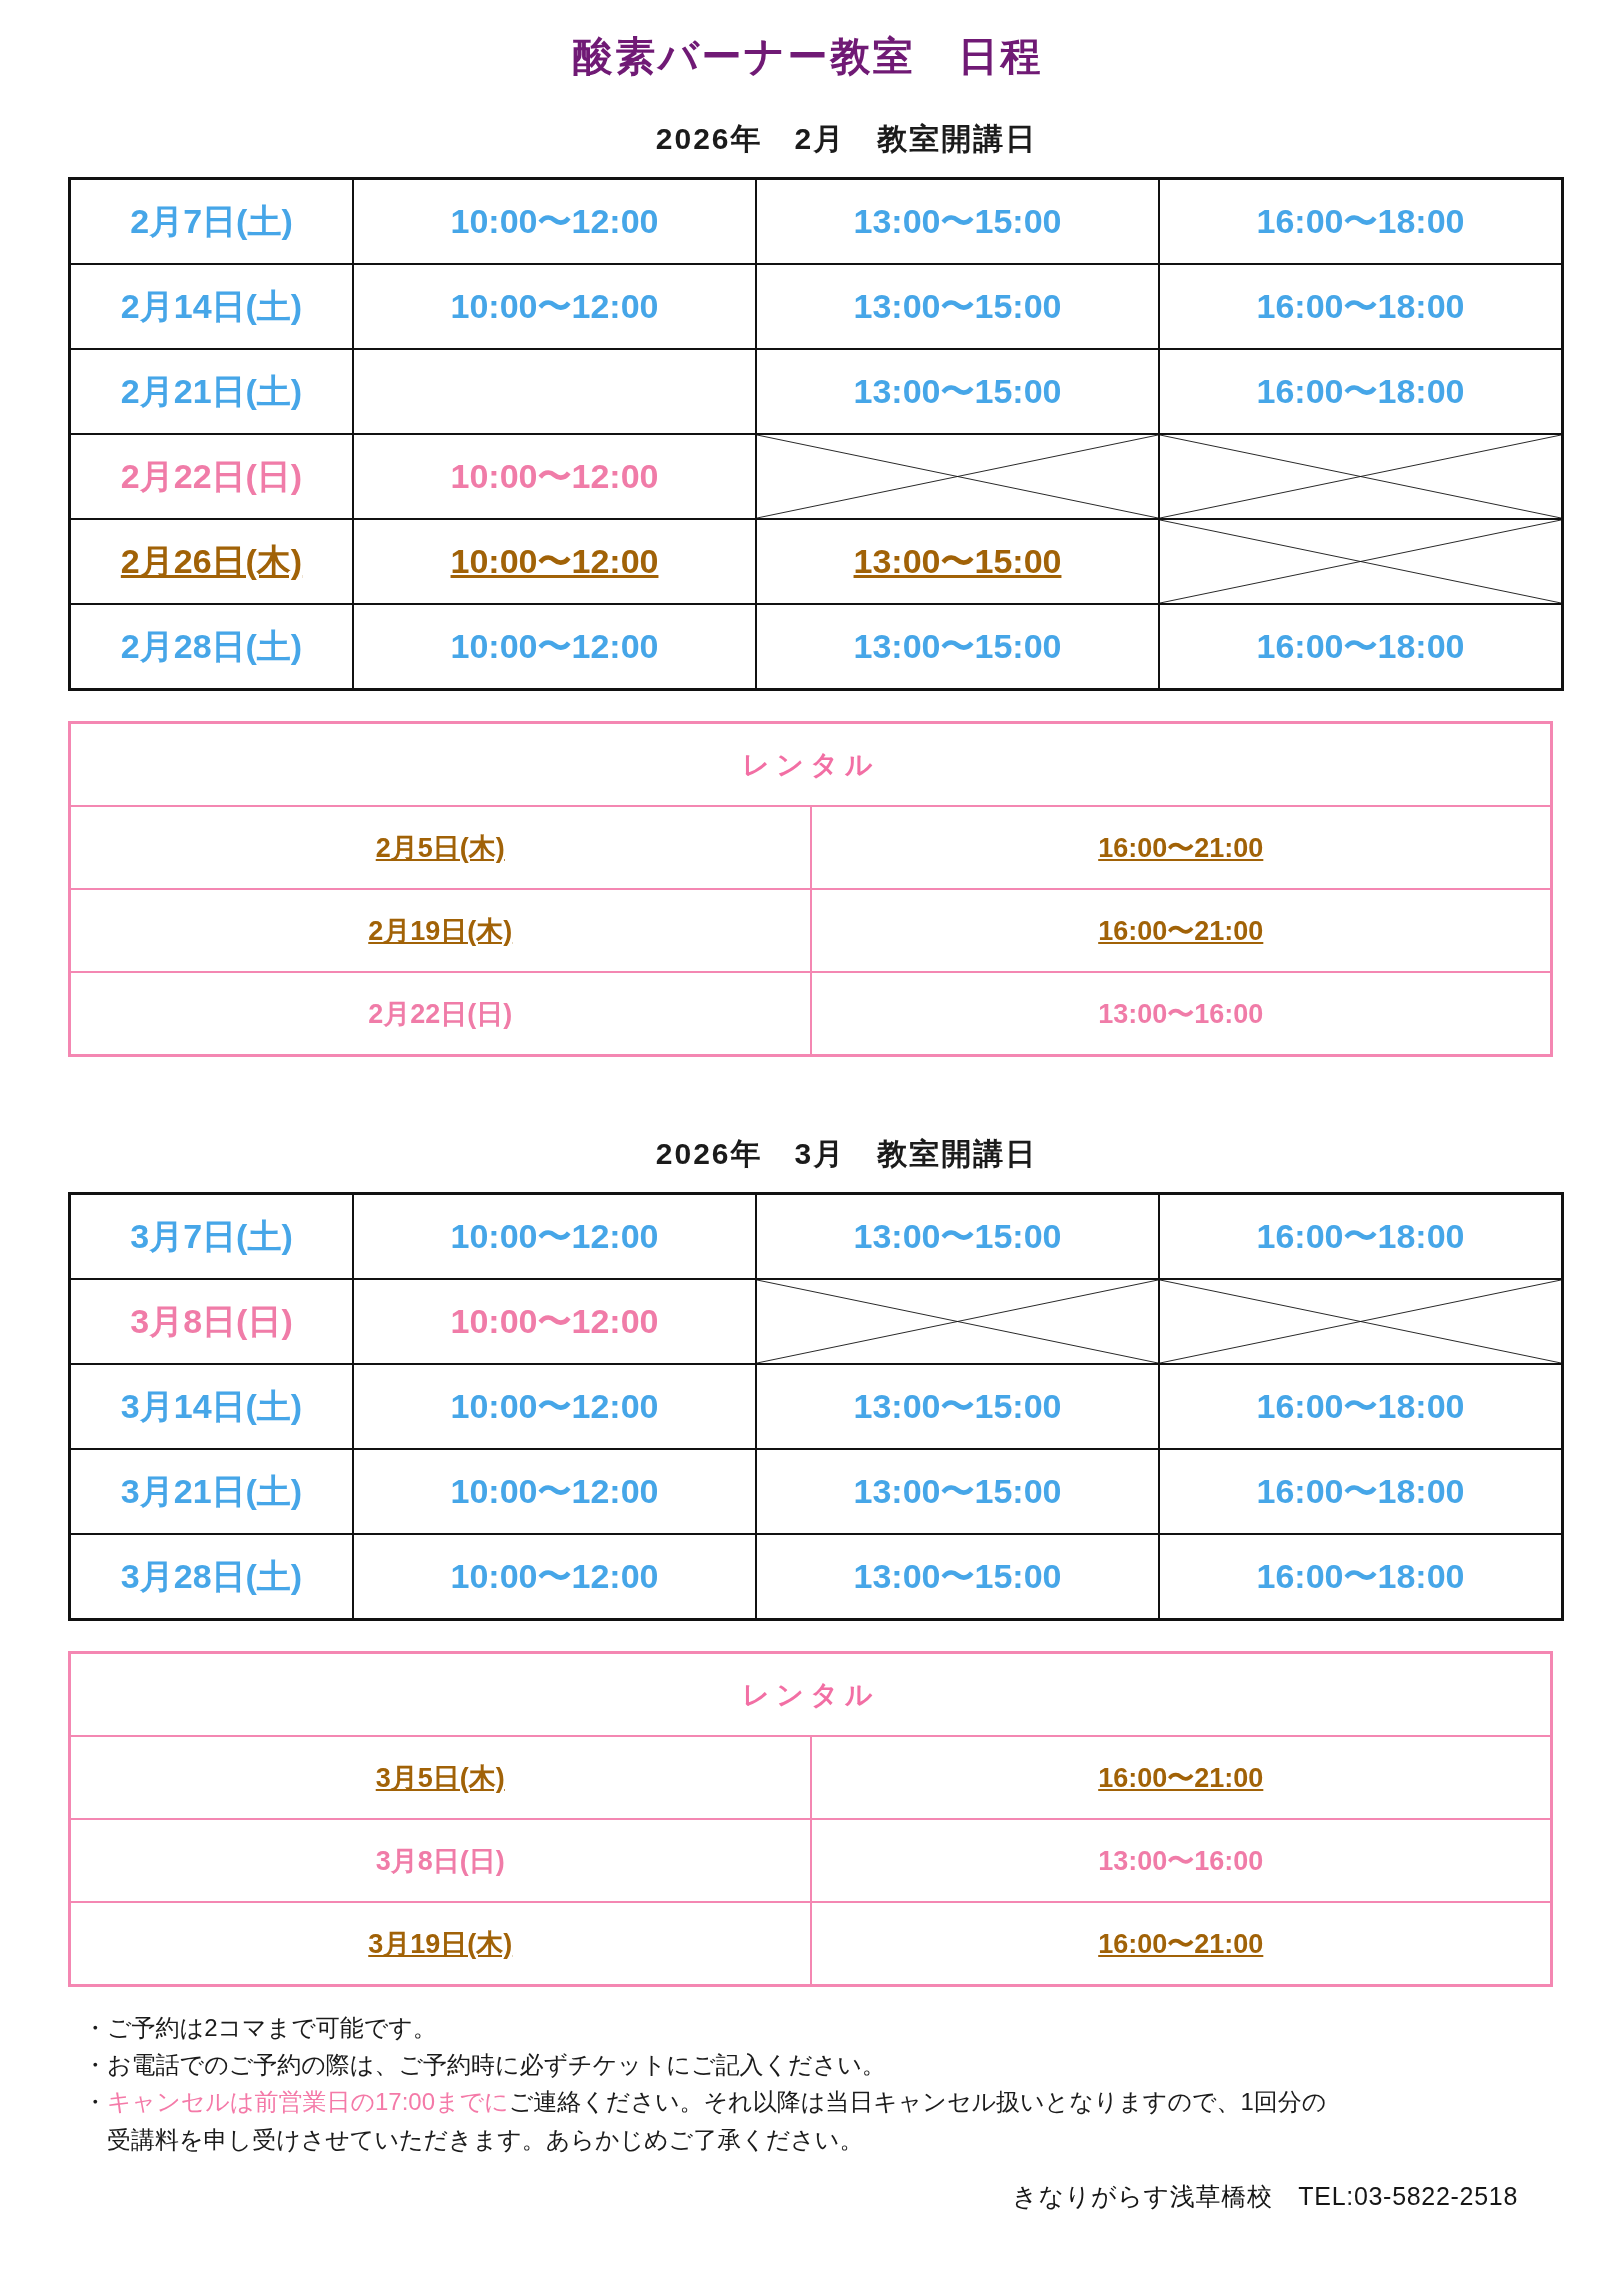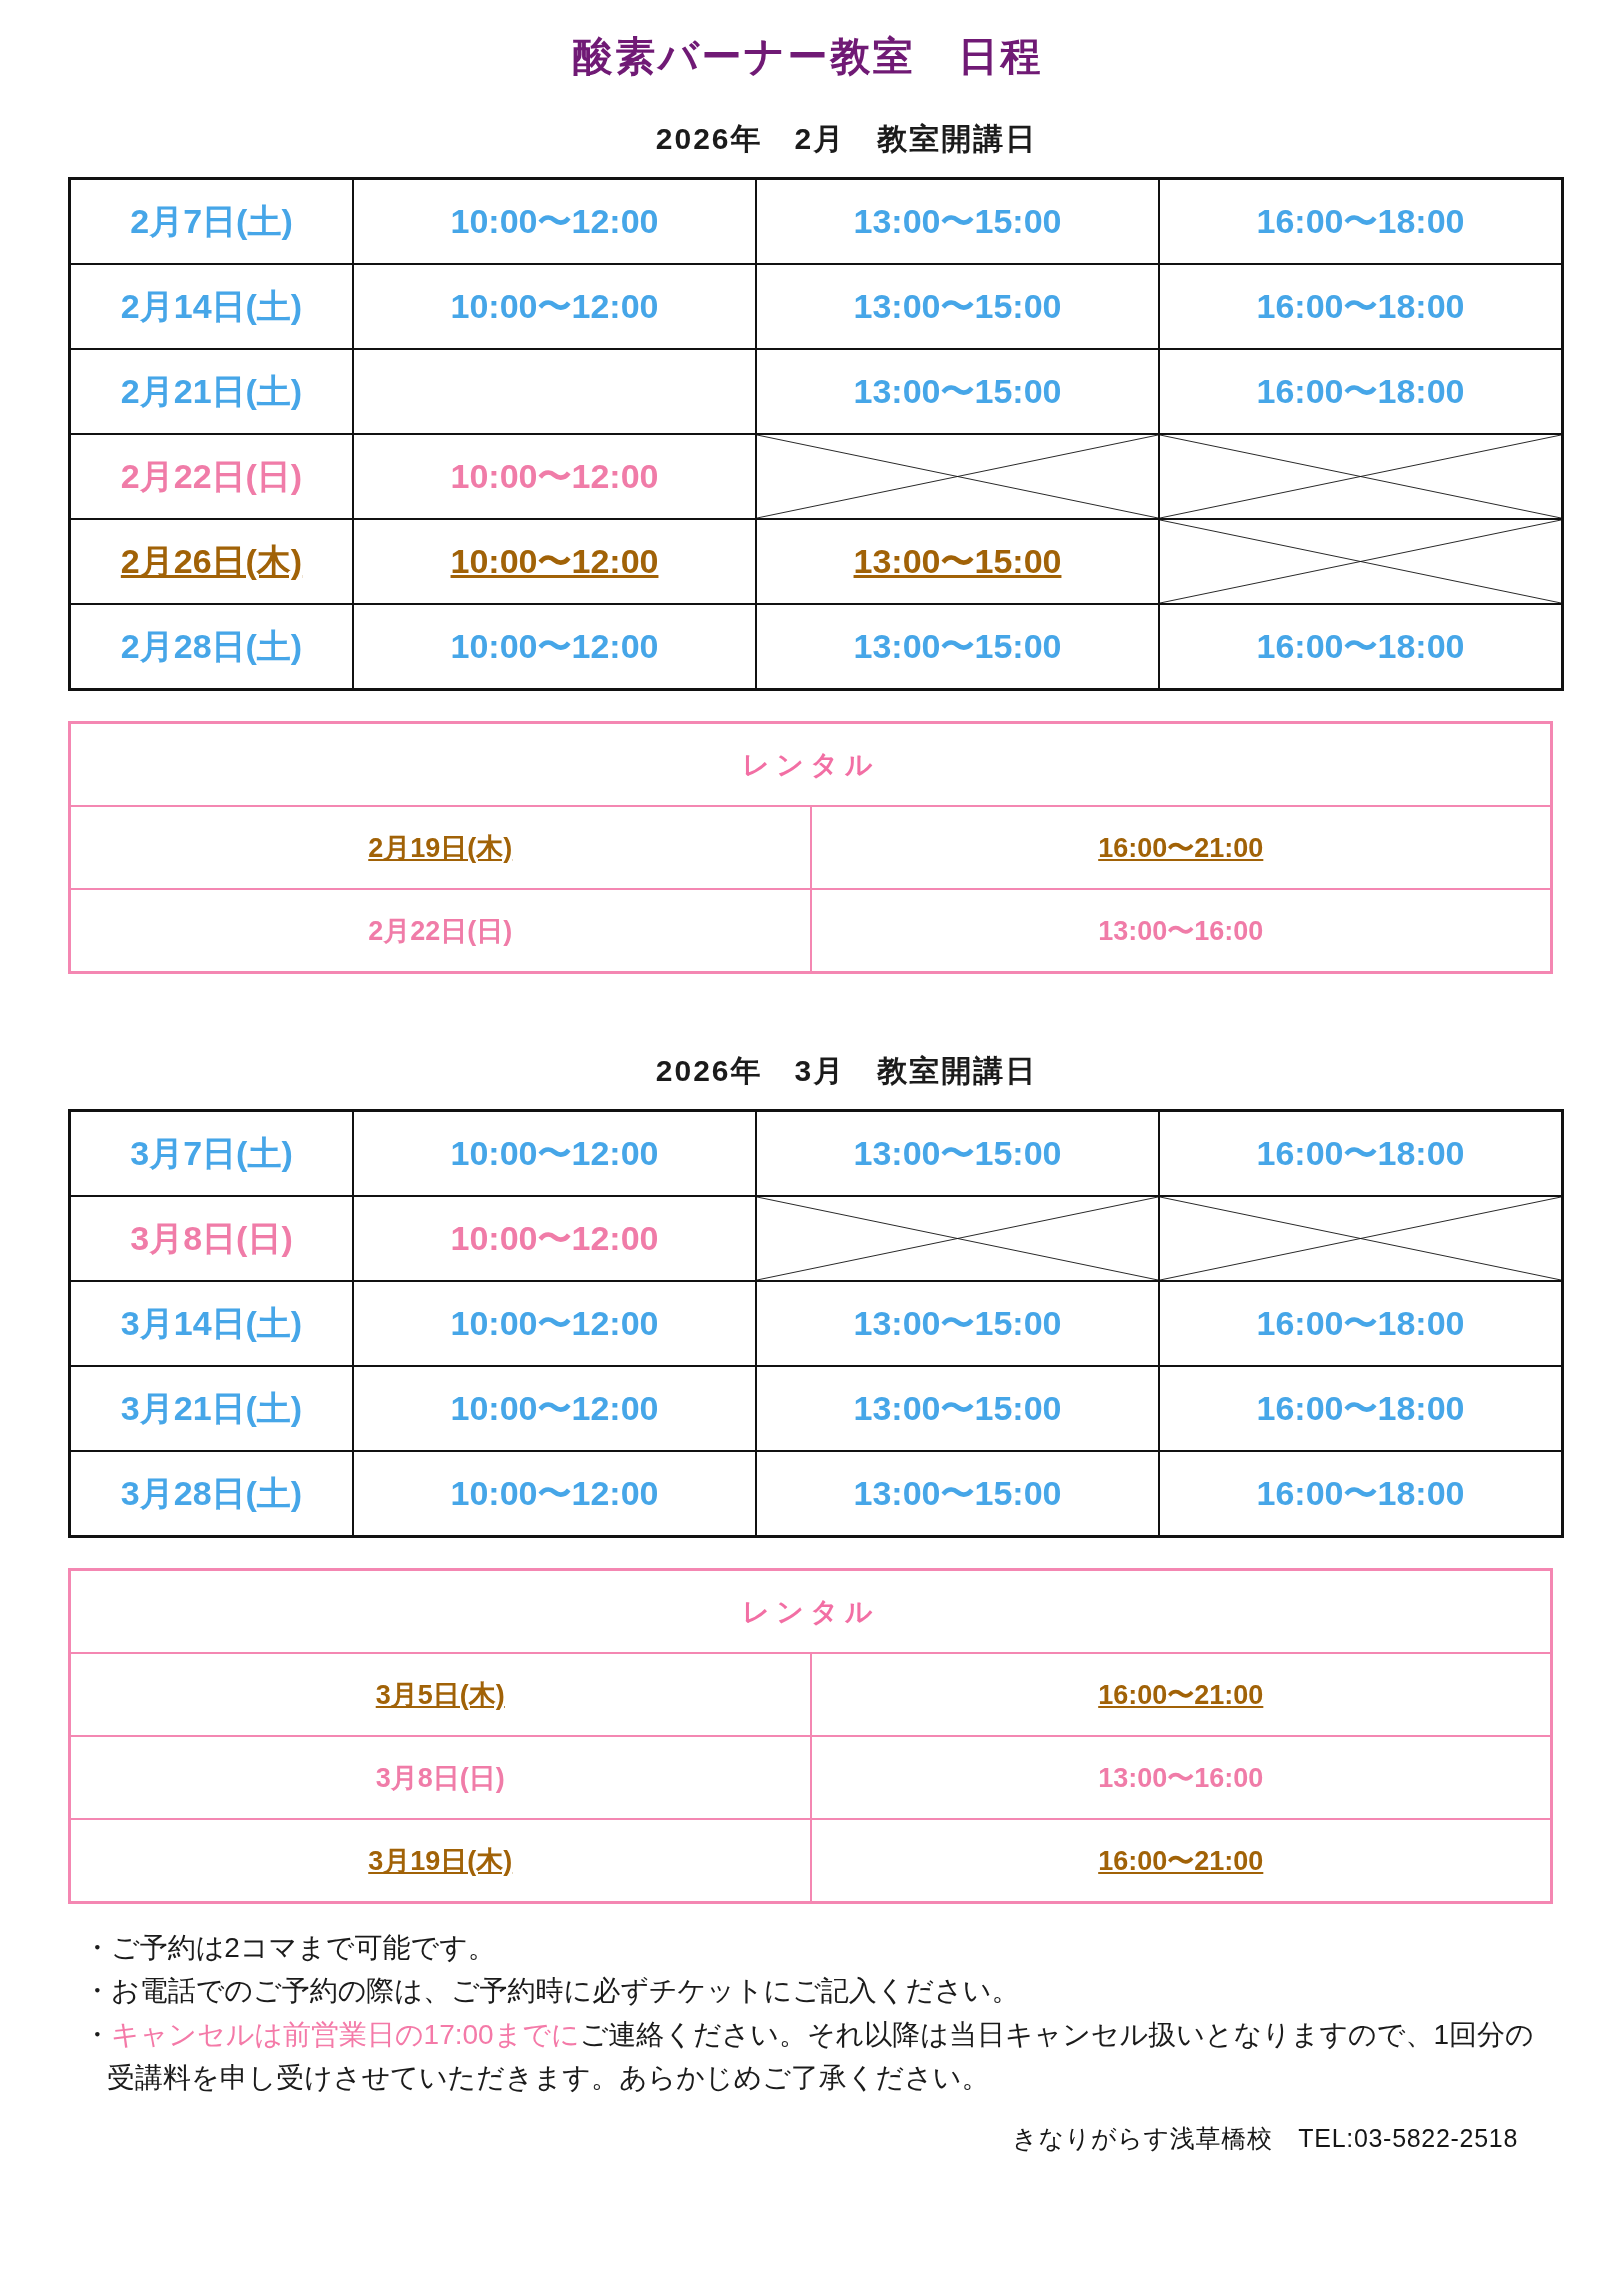--- a/index.html
+++ b/index.html
@@ -104,21 +104,21 @@
 
   
   .sp-title-gap { height: 35px; }
   .sp-head-gap  { height: 17px; }
   .sp-block-gap { height: 77px; }
 
   
   .notes {
     margin-left: 83px;
     margin-top: 22px;
-    font-size: 28px;
+    font-size: 24px;
     line-height: 1.55;
     color: #1b1b1b;
   }
   .notes .note-line { white-space: nowrap; }
   .notes .note-sub { margin-left: 24px; white-space: nowrap; }
   .notes .pink { color: #f47aa8; }
 
   .footer {
     margin-top: 22px;
     text-align: right;
@@ -201,20 +201,24 @@
         </tr>
       </tbody>
   </table>
 
   <table class="rental-table">
     <tbody>
         <tr>
           <td class="rental-head" colspan="2">レンタル</td>
         </tr>
         <tr>
+          <td class="col-date wk">2月5日(木)</td>
+          <td class="wk">16:00〜21:00</td>
+        </tr>
+        <tr>
           <td class="col-date wk">2月19日(木)</td>
           <td class="wk">16:00〜21:00</td>
         </tr>
         <tr>
           <td class="col-date sun">2月22日(日)</td>
           <td class="sun">13:00〜16:00</td>
         </tr>
       </tbody>
   </table>
 

